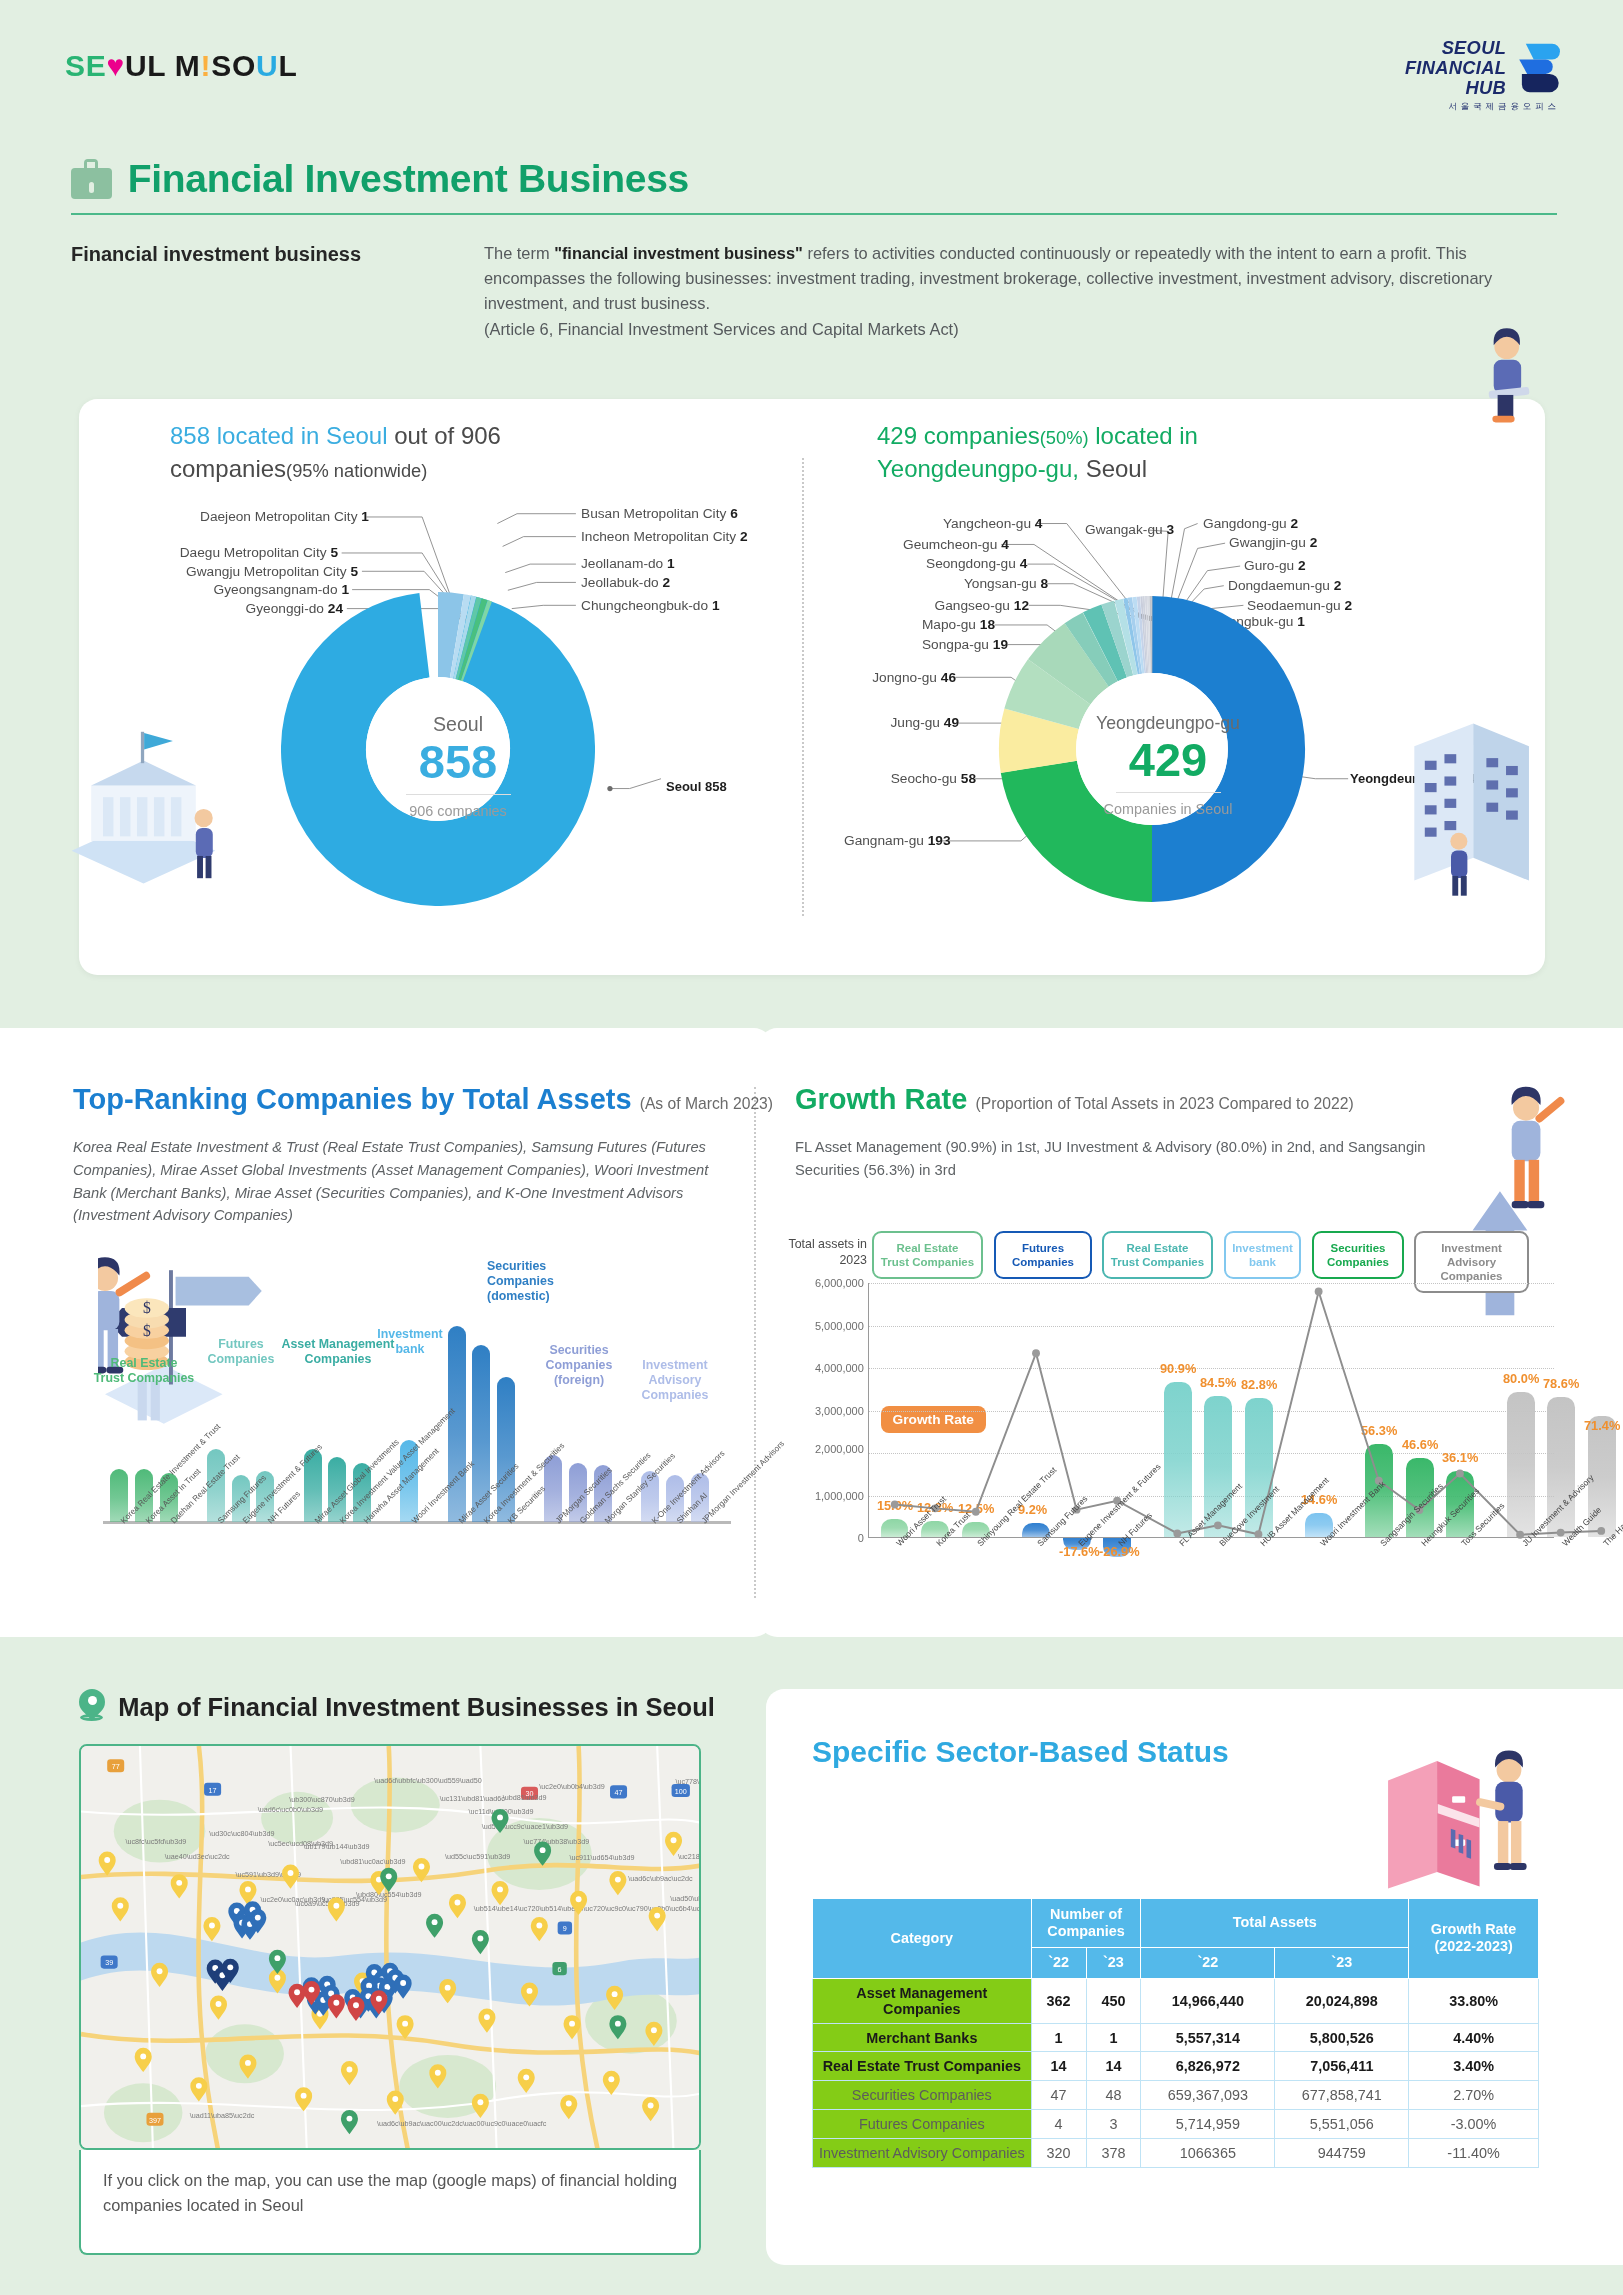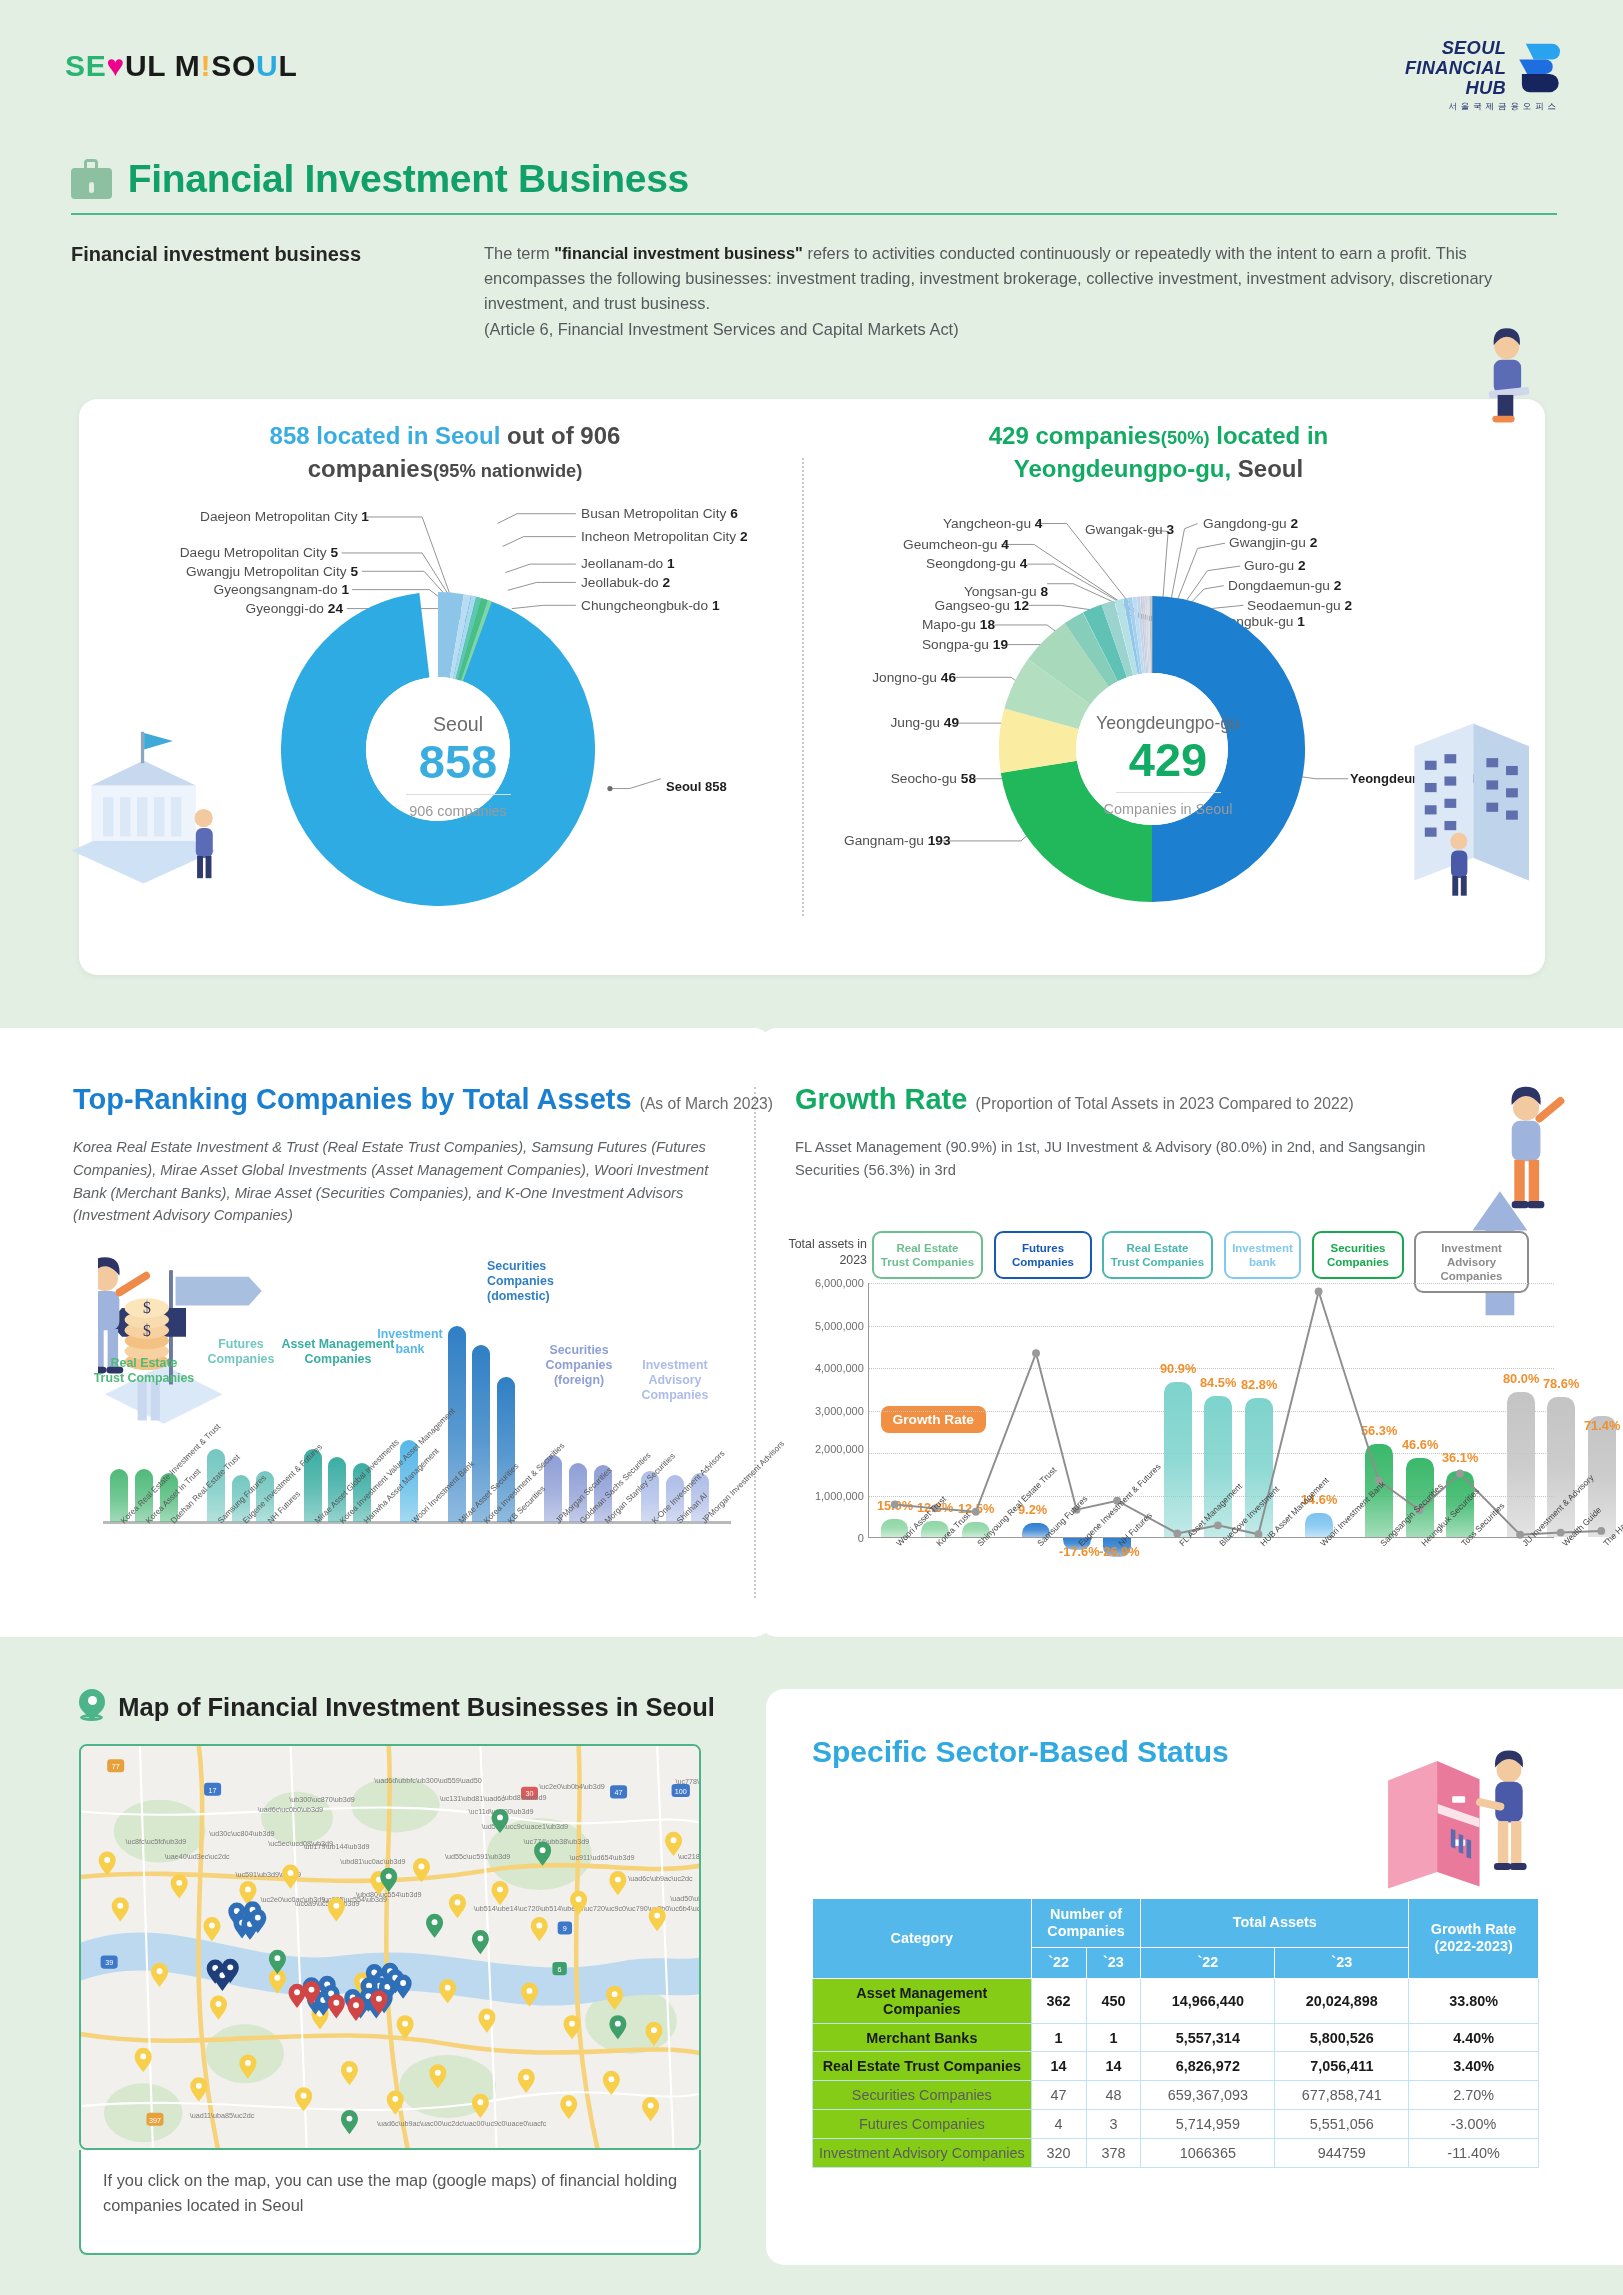--- a/index.html
+++ b/index.html
@@ -38,21 +38,21 @@
   
   .def-label { position:absolute; left:71px; top:243px; font-size:20px; font-weight:bold; color:#262626; }
   .def-body { position:absolute; left:484px; top:241px; width:1073px; font-size:16.4px; line-height:1.52; color:#55595c; }
   .def-body b { color:#222; }
 
   
   .card { position:absolute; background:#fff; border-radius:18.3px; }
   .card1 { left:79px; top:399px; width:1466px; height:576px; box-shadow:0 1.3px 6.5px rgba(0,0,0,.05); }
   .divider-v { position:absolute; left:802px; top:458px; width:0; height:458px; border-left:2px dotted #c9c9c9; }
 
-  .dtitle { position:absolute; text-align:center; font-size:24px; font-weight:bold; line-height:1.38; }
+  .dtitle { position:absolute; font-size:24px; font-weight:normal; line-height:1.38; }
   .dtitle1 { left:170px; top:419px; width:550px; }
   .dtitle2 { left:877px; top:419px; width:563px; }
   .c-blue { color:#3aade0; }
   .c-green { color:#12ab63; }
   .c-dark { color:#4a4a4a; }
   .small-pct { font-size:18.3px; }
 
   
   .donut1 { position:absolute; left:281px; top:592px; }
   .donut2 { position:absolute; left:995px; top:592px; }
@@ -286,21 +286,21 @@
         <circle cx="1796" cy="942" r="4"></circle>
       <circle cx="1800" cy="942" r="4"></circle>
         <circle cx="1805" cy="944" r="4"></circle>
       <circle cx="1972" cy="1185" r="4"></circle>
     </g>
   </svg>
 
   <div class="lead" style="left:943px; top:516px; text-align:right; width:95px;"><span>Yangcheon-gu</span> <b>4</b></div>
   <div class="lead" style="left:903px; top:537px; text-align:right; width:98px;"><span>Geumcheon-gu</span> <b>4</b></div>
   <div class="lead" style="left:926px; top:556px; text-align:right; width:101px;"><span>Seongdong-gu</span> <b>4</b></div>
-  <div class="lead" style="left:956px; top:576px; text-align:right; width:92px;margin-top:8px;"><span>Yongsan-gu</span> <b>8</b></div>
+  <div class="lead" style="left:956px; top:576px; text-align:right; width:92px;"><span>Yongsan-gu</span> <b>8</b></div>
   <div class="lead" style="left:933px; top:598px; text-align:right; width:96px;"><span>Gangseo-gu</span> <b>12</b></div>
   <div class="lead" style="left:900px; top:617px; text-align:right; width:95px;"><span>Mapo-gu</span> <b>18</b></div>
   <div class="lead" style="left:913px; top:637px; text-align:right; width:95px;"><span>Songpa-gu</span> <b>19</b></div>
   <div class="lead" style="left:864px; top:670px; text-align:right; width:92px;"><span>Jongno-gu</span> <b>46</b></div>
   <div class="lead" style="left:874px; top:715px; text-align:right; width:85px;"><span>Jung-gu</span> <b>49</b></div>
   <div class="lead" style="left:884px; top:771px; text-align:right; width:92px;"><span>Seocho-gu</span> <b>58</b></div>
   <div class="lead" style="left:844px; top:833px; text-align:right; width:98px;"><span>Gangnam-gu</span> <b>193</b></div>
 
   <div class="lead" style="left:1085px; top:522px;"><span>Gwangak-gu</span> <b>3</b></div>
   <div class="lead" style="left:1203px; top:516px;"><span>Gangdong-gu</span> <b>2</b></div>

